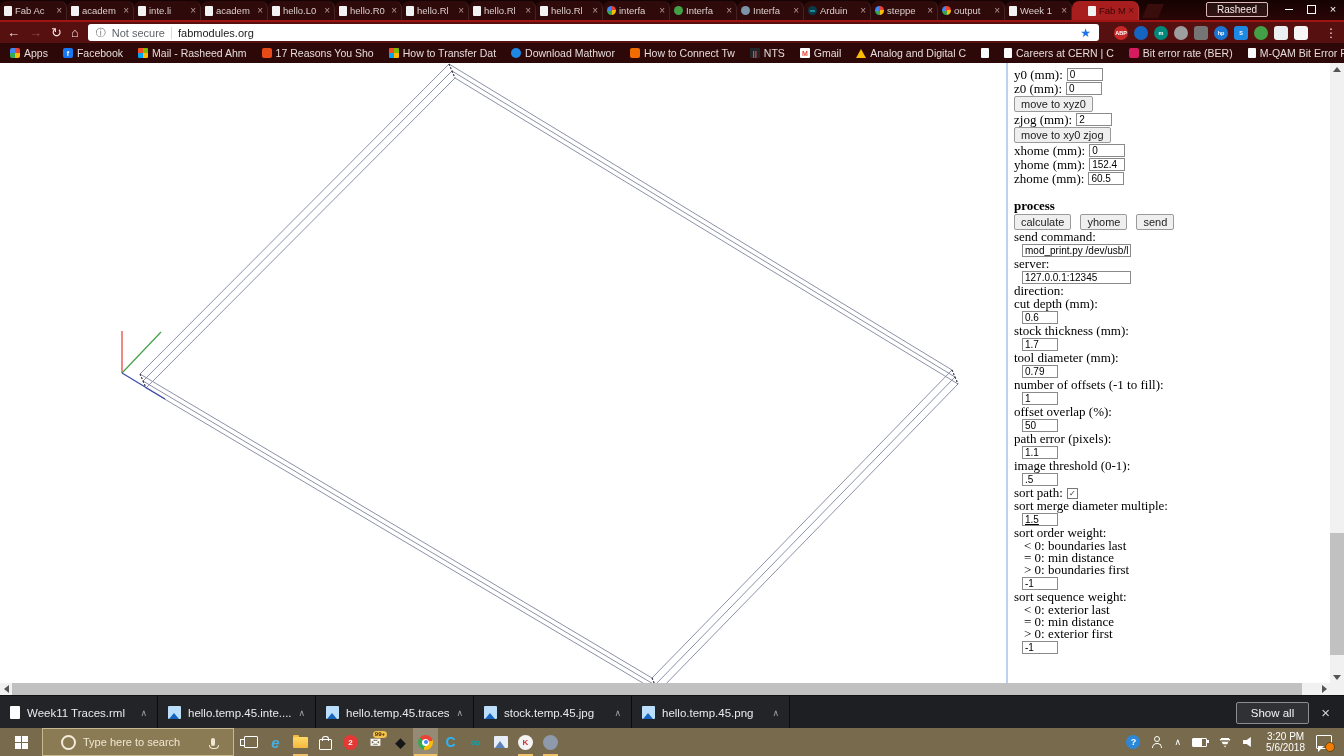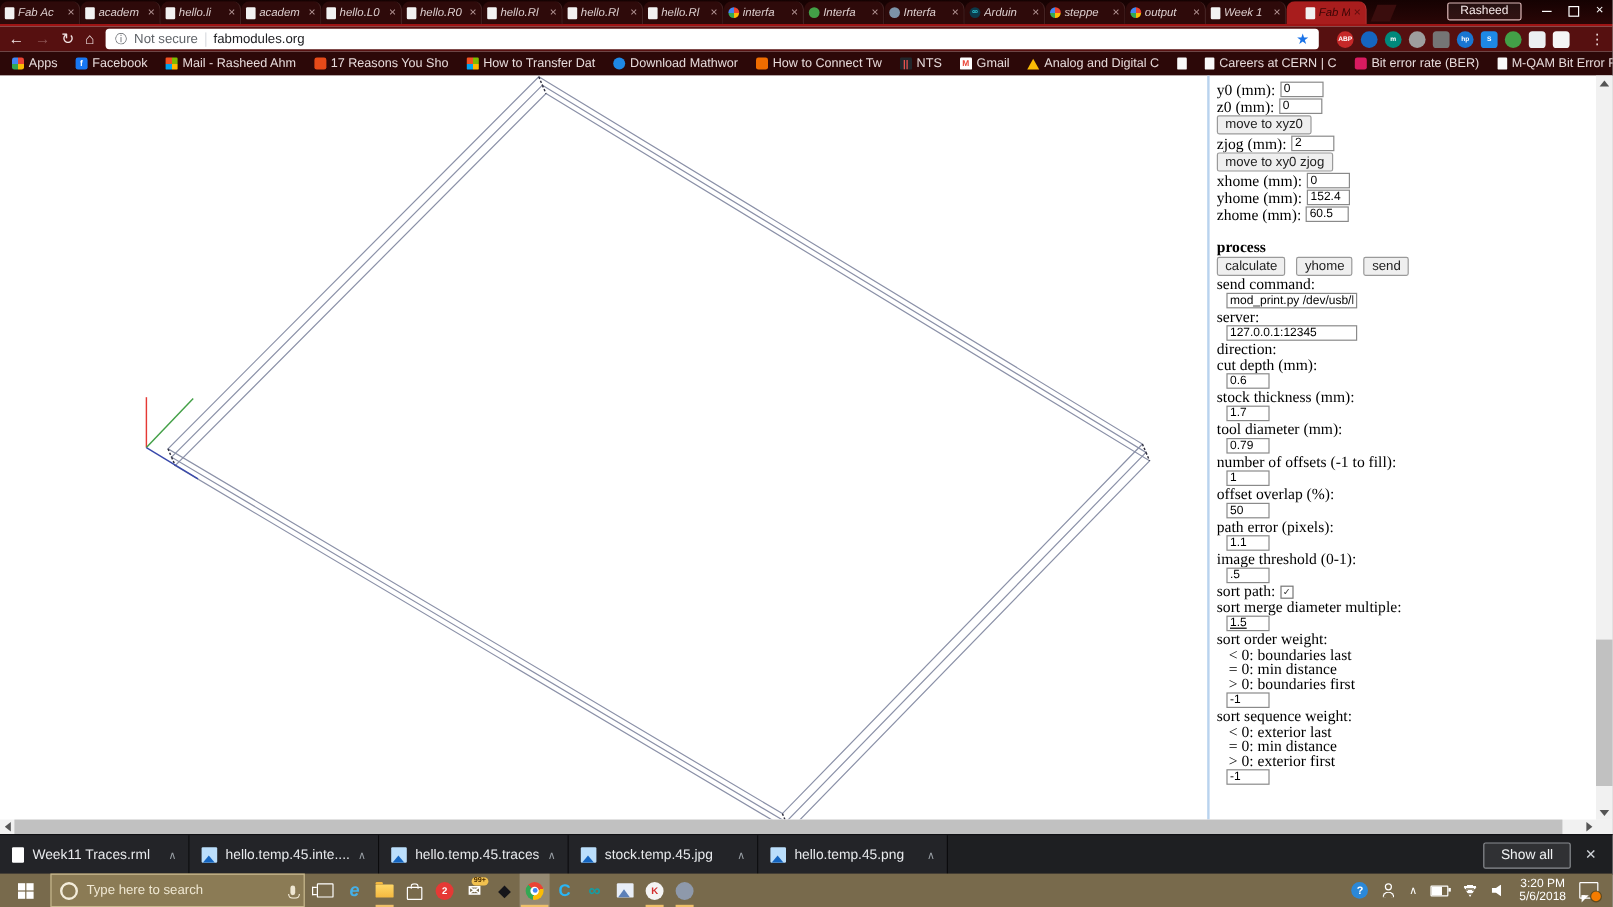--- a/index.html
+++ b/index.html
@@ -8,21 +8,21 @@
 
   
   .tabbar{position:absolute;top:0;left:0;width:1344px;height:22px;box-sizing:border-box;
     background:linear-gradient(#150202,#2a0606);border-bottom:2px solid #9e1414;
     display:flex;align-items:flex-end;}
   .tabs{display:flex;align-items:flex-end;height:20px;}
   .tab{flex:0 0 67px;box-sizing:border-box;height:19px;display:flex;align-items:center;gap:3px;
     padding:0 4px;background:#2e0a0a;border-right:1px solid rgba(255,255,255,.10);
     border-radius:7px 7px 0 0;color:#ddcfcf;font-size:9.5px;overflow:hidden;}
   .tab.active{background:#a81d1d;color:#3c0606;padding-left:16px;}
-  .tab-label{flex:1;white-space:nowrap;overflow:hidden;font-style:italic;}
+  .tab-label{flex:1;white-space:nowrap;overflow:hidden;}
   .tab-close{color:#b89a9a;font-size:10px;flex:none;}
   .tab.active .tab-close{color:#5c0c0c;}
   .fav{flex:none;width:9px;height:9px;border-radius:50%;display:flex;align-items:center;justify-content:center;
     font-size:7px;font-weight:bold;}
   .fav-doc{width:8px;height:10px;border-radius:1px;background:#f2f2f2;}
   .fav-google{background:conic-gradient(#ea4335 0 25%,#fbbc05 0 50%,#34a853 0 75%,#4285f4 0);}
   .fav-green{background:#43a047;}
   .fav-gear{background:#7d93a8;}
   .fav-arduino{background:#0c3a4a;color:#2ec6d4;}
   .newtab{flex:none;width:16px;height:14px;background:#3a0d0d;transform:skewX(-22deg);margin:0 6px 2px 6px;}
@@ -114,22 +114,22 @@
   .showall{margin-left:auto;border:1px solid #8a8d91;background:#303134;color:#f1f3f4;
     font-size:11.5px;padding:4px 14px;border-radius:2px;}
   .shelf-close{color:#cfd3d8;font-size:15px;margin:0 14px 0 12px;}
 
   
   .taskbar{position:absolute;top:728px;left:0;width:1344px;height:28px;background:#786a4c;
     display:flex;align-items:center;color:#fff;}
   .tb-start{width:42px;height:28px;display:flex;align-items:center;justify-content:center;}
   .ico-win{width:6px;height:6px;background:#fff;box-shadow:7px 0 #fff,0 7px #fff,7px 7px #fff;
     margin:0 7px 7px 0;}
-  .searchbox{width:212px;height:28px;box-sizing:border-box;background:#8b7b55;border:1px solid #c7b88e;
-    display:flex;align-items:center;gap:7px;padding:0 7px;}
+  .searchbox{width:192px;height:28px;box-sizing:border-box;background:#8b7b55;border:1px solid #c7b88e;
+    display:flex;align-items:center;gap:7px;padding:0 18px;}
   .ico-cortana{flex:none;width:11px;height:11px;border:2px solid #f3ecda;border-radius:50%;}
   .search-text{color:#efe7d2;font-size:11px;white-space:nowrap;overflow:hidden;}
   .ico-mic{margin-left:auto;flex:none;width:4px;height:8px;background:#efe7d2;border-radius:2px;position:relative;}
   .ico-mic::after{content:"";position:absolute;left:-2.5px;bottom:-3px;width:8px;height:3px;
     border:1px solid #efe7d2;border-top:none;border-radius:0 0 4px 4px;}
   .tb-apps{display:flex;align-items:center;margin-left:4px;}
   .tb-ico{width:25px;height:28px;position:relative;display:flex;align-items:center;justify-content:center;}
   .tb-ico.open::after{content:"";position:absolute;bottom:0;left:5px;right:5px;height:2px;background:#f0c06a;}
   .tb-ico.active{background:rgba(255,255,255,.22);}
   .tb-ico.active::after{content:"";position:absolute;bottom:0;left:1px;right:1px;height:2px;background:#f0c06a;}
@@ -189,21 +189,21 @@
           <span class="tab-label">Fab Ac</span>
           <span class="tab-close">×</span>
         </div>
         <div class="tab">
           <span class="fav fav-doc"></span>
           <span class="tab-label">academ</span>
           <span class="tab-close">×</span>
         </div>
         <div class="tab">
           <span class="fav fav-doc"></span>
-          <span class="tab-label">hello.li</span>
+          <span class="tab-label">inte.li</span>
           <span class="tab-close">×</span>
         </div>
         <div class="tab">
           <span class="fav fav-doc"></span>
           <span class="tab-label">academ</span>
           <span class="tab-close">×</span>
         </div>
         <div class="tab">
           <span class="fav fav-doc"></span>
           <span class="tab-label">hello.L0</span>

